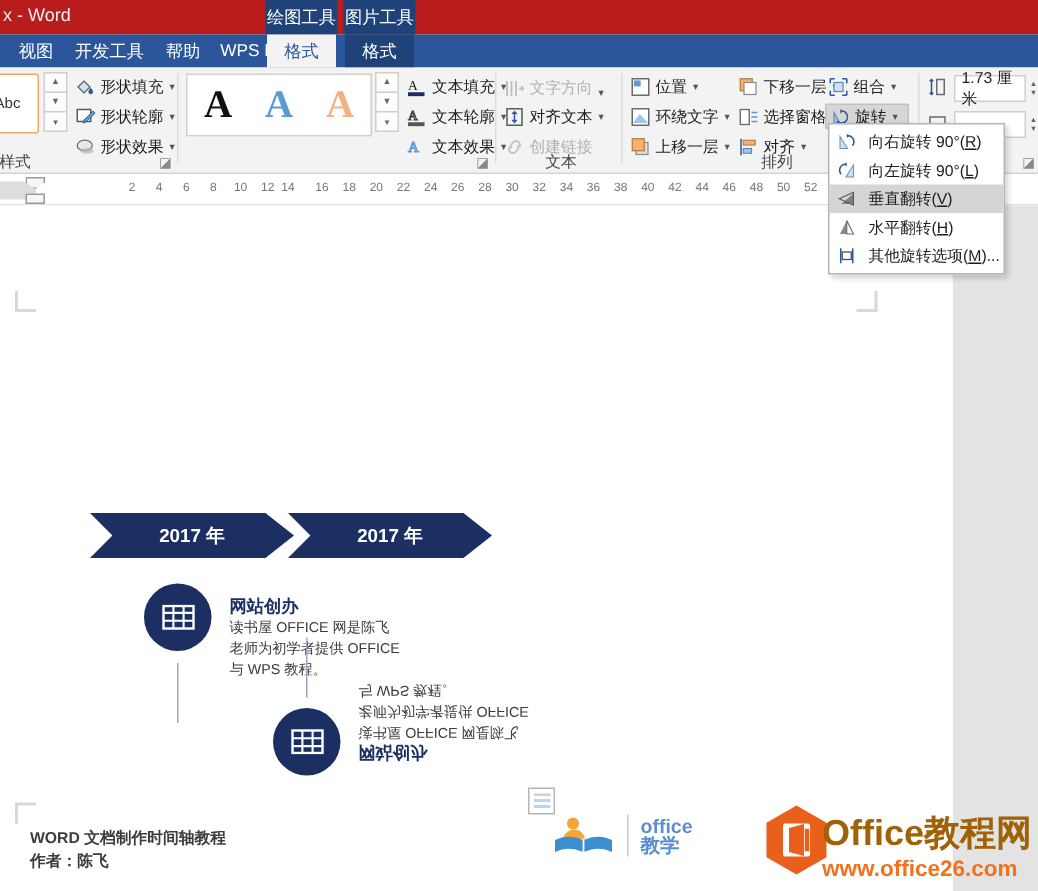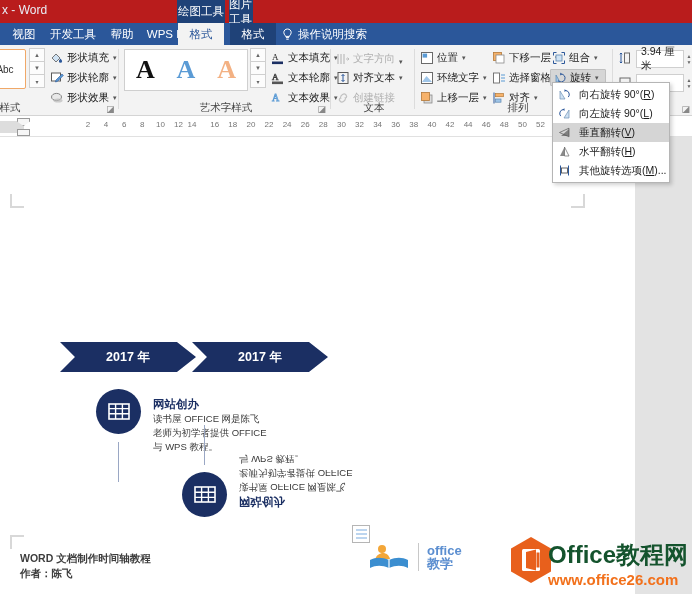--- a/index.html
+++ b/index.html
@@ -21,21 +21,21 @@
     position: absolute; left: 2px; top: 3px;
     font-size: 12px; color: #e9eef6; white-space: nowrap;
   }
   .ctx-tab {
     position: absolute; top: 0; height: 23px;
     color: #ffffff; font-size: 11.5px;
     display: flex; align-items: center; justify-content: center;
     background: #1f4278;
   }
   #ctx-draw { left: 177px; width: 48px; }
-  #ctx-pic  { left: 229px; width: 24px; }
+  #ctx-pic  { left: 229px; width: 48px; }
 
   
   .tabstrip {
     position: absolute; left: 0; top: 23px; width: 692px; height: 22px;
     background: #2b579a;
   }
   .tab {
     position: absolute; top: 0; height: 22px;
     display: flex; align-items: center; justify-content: center;
     font-size: 11.5px; color: #ffffff; cursor: default;
@@ -206,21 +206,21 @@
     position: absolute; font-size: 10.5px; color: #4a4a4a; white-space: nowrap;
   }
   .cap.b { font-weight: 700; color: #3d3d3d; }
 
   
   .wm { position: absolute; }
   .rs-text { font-size: 28px; color: #f08a2a; font-weight: 700; letter-spacing: 1px; }
   .rs-book { width: 42px; height: 30px; position: relative; }
   .vbar { position: absolute; width: 1px; background: #c8c8c8; }
   .off-small { font-size: 13px; color: #5b8ed0; font-weight: 700; line-height: 13px; }
-  .off-title { font-size: 24px; font-weight: 700; color: #14532d; white-space: nowrap; }
+  .off-title { font-size: 24px; font-weight: 700; color: #a16207; white-space: nowrap; }
   .off-url { font-size: 15px; font-weight: 700; color: #f2711c; white-space: nowrap; }
   .gray-right {
     position: absolute; right: 0; top: 137px; width: 57px; height: 457px;
     background: #e3e3e3;
   }
 
   
   .menu {
     position: absolute; left: 552px; top: 82px; width: 118px;
     background: #ffffff; border: 1px solid #b5b5b5;
@@ -249,29 +249,20 @@
     <div class="ctx-tab" id="ctx-pic">图片工具</div>
   </div>
 
   <div class="tabstrip">
     <div class="tab" id="tab-view">视图</div>
     <div class="tab" id="tab-dev">开发工具</div>
     <div class="tab" id="tab-help">帮助</div>
     <div class="tab" id="tab-wps">WPS PDF</div>
     <div class="tab active-white" id="tab-fmt1">格式</div>
     <div class="tab active-dark" id="tab-fmt2">格式</div>
-    <div class="tellme">
-      <span class="bulb">
-        <svg width="11" height="13" viewBox="0 0 11 13">
-          <path d="M5.5 1C3.3 1 1.8 2.6 1.8 4.5c0 1.4 .8 2.2 1.4 3 .2 .3 .3 .6 .3 .9h4c0-.3 .1-.6 .3-.9 .6-.8 1.4-1.6 1.4-3C9.2 2.6 7.7 1 5.5 1z" fill="none" stroke="#ffffff" stroke-width="1"></path>
-          <path d="M3.9 9.6h3.2M4.3 11.2h2.4" stroke="#ffffff" stroke-width="1" fill="none"></path>
-        </svg>
-      </span>
-      <span>操作说明搜索</span>
-    </div>
   </div>
 
   <div class="ribbon">
 
     <div class="rgroup" style="left:0px; width:120px;">
       <div class="abcbox">
         <span>Abc</span>
       </div>
       <div class="spin" style="left:29px; top:4px;">
         <div>▲</div>
@@ -350,21 +341,20 @@
       <div class="ritem" style="left:145px; top:44px;">
         <span class="ico">
           <svg width="14" height="14" viewBox="0 0 14 14">
             <text x="1" y="10" font-size="10" font-family="Liberation Serif, serif" fill="none" stroke="#5b9bd5" stroke-width=".8">A</text>
           </svg>
         </span>
         <span>文本效果</span>
         <span class="car">▾</span>
       </div>
 
-      <div class="glabel">艺术字样式</div>
       <div class="dlg" style="right:2px;">◪</div>
     </div>
     <div class="gsep" style="left:330px;"></div>
 
     <div class="rgroup" style="left:334px; width:80px;">
       <div class="ritem dim" style="left:0px; top:4px;align-items:flex-end;">
         <span class="ico">
           <svg width="14" height="14" viewBox="0 0 14 14">
             <path d="M2 2v10M5 2v10M8 2v10" stroke="#bdbdbd" stroke-width="1.2"></path>
             <path d="M10 7h3M11.5 5.5L13 7l-1.5 1.5" stroke="#bdbdbd" stroke-width="1" fill="none"></path>
@@ -486,21 +476,21 @@
     <div class="gsep" style="left:612px;"></div>
 
     <div class="rgroup" style="left:616px; width:76px;">
       <span class="ico" style="position:absolute; left:2px; top:6px; width:14px; height:14px;">
         <svg width="14" height="14" viewBox="0 0 14 14">
           <path d="M3 2v10M1.8 3.2L3 2l1.2 1.2M1.8 10.8L3 12l1.2-1.2" stroke="#2b579a" stroke-width="1" fill="none"></path>
           <rect x="6.5" y="2" width="5" height="10" fill="none" stroke="#6a6a6a" stroke-width="1"></rect>
         </svg>
       </span>
       <div class="sizefield" style="left:20px; top:5px; width:48px;">
-        <span>3.94 厘米</span>
+        <span>1.73 厘米</span>
       </div>
       <div class="spinner2" style="left:68px; top:5px;">
         <span>▲</span>
         <span>▼</span>
       </div>
 
       <span class="ico" style="position:absolute; left:2px; top:30px; width:14px; height:14px;">
         <svg width="14" height="14" viewBox="0 0 14 14">
           <rect x="2" y="3" width="10" height="5" fill="none" stroke="#6a6a6a" stroke-width="1"></rect>
           <path d="M2 11h10M3.2 9.8L2 11l1.2 1.2M10.8 9.8L12 11l-1.2 1.2" stroke="#2b579a" stroke-width="1" fill="none"></path>

